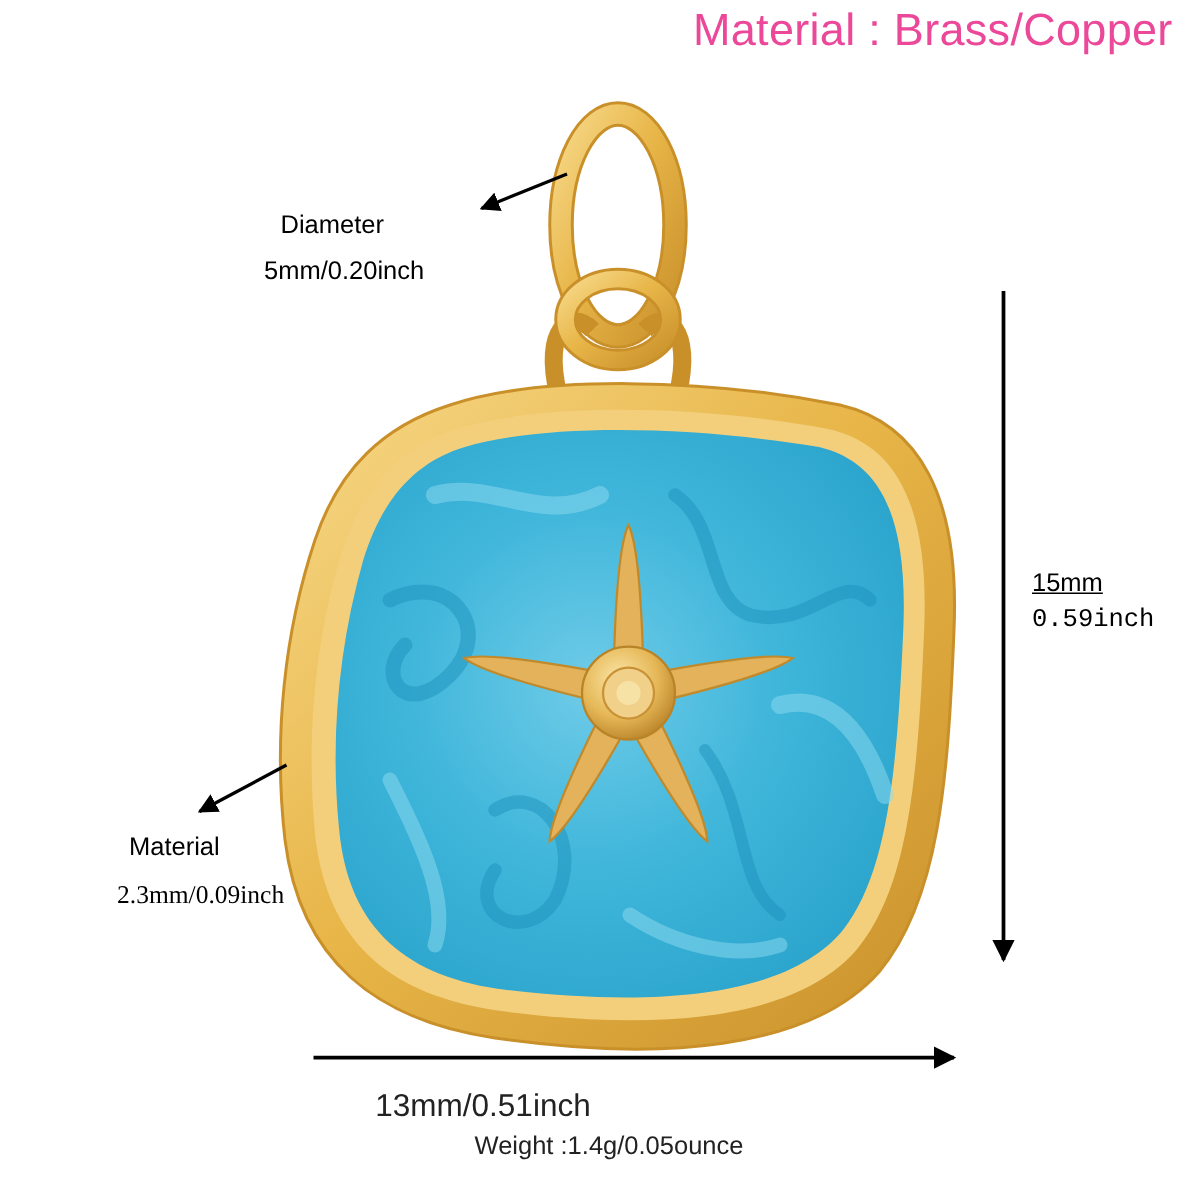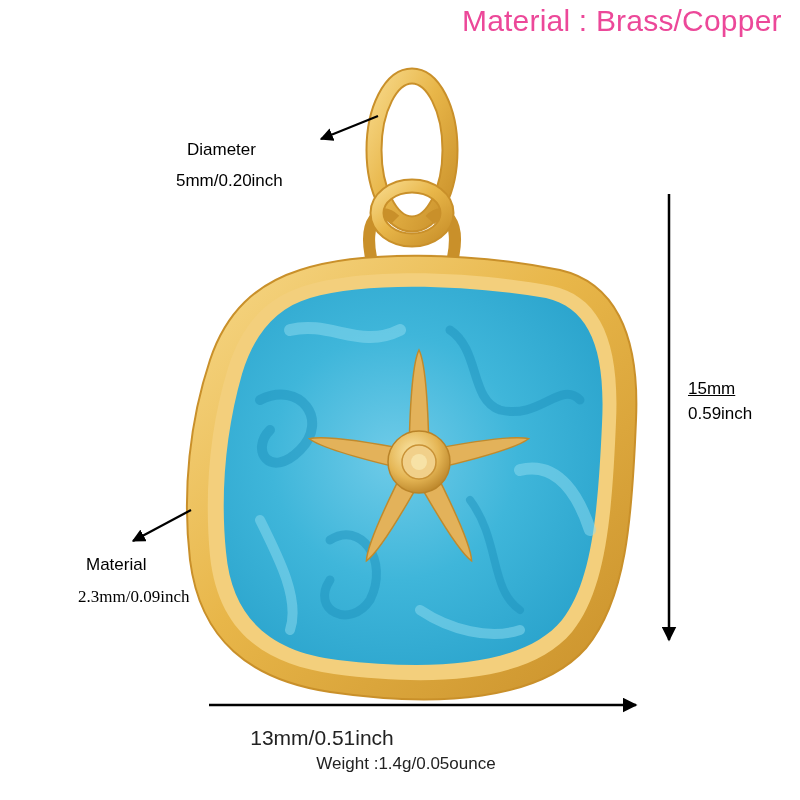--- a/index.html
+++ b/index.html
@@ -88,19 +88,19 @@
     <line x1="209" y1="705" x2="636" y2="705" marker-end="url(#ah)" stroke-width="2.5"></line>
   </g>
 </svg>
 
 <div class="abs title">Material : Brass/Copper</div>
 
 <div class="abs lbl" style="left:187px; top:140px;">Diameter</div>
 <div class="abs lbl" style="left:166px; top:171px;margin-left:10px;">5mm/0.20inch</div>
 
 <div class="abs lbl" style="left:688px; top:379px;text-decoration:underline;">15mm</div>
-<div class="abs lbl" style="left:688px; top:404px;">0.59inch</div>
+<div class="abs lbl" style="left:688px; top:404px;font-family:Liberation Mono, monospace;">0.59inch</div>
 
 <div class="abs lbl" style="left:86px; top:555px;">Material</div>
 <div class="abs lbl" style="left:78px; top:587px;font-family:Liberation Serif, serif;">2.3mm/0.09inch</div>
 
 <div class="abs bottom1">13mm/0.51inch</div>
 <div class="abs bottom2">Weight :1.4g/0.05ounce</div>
 
 </body></html>

